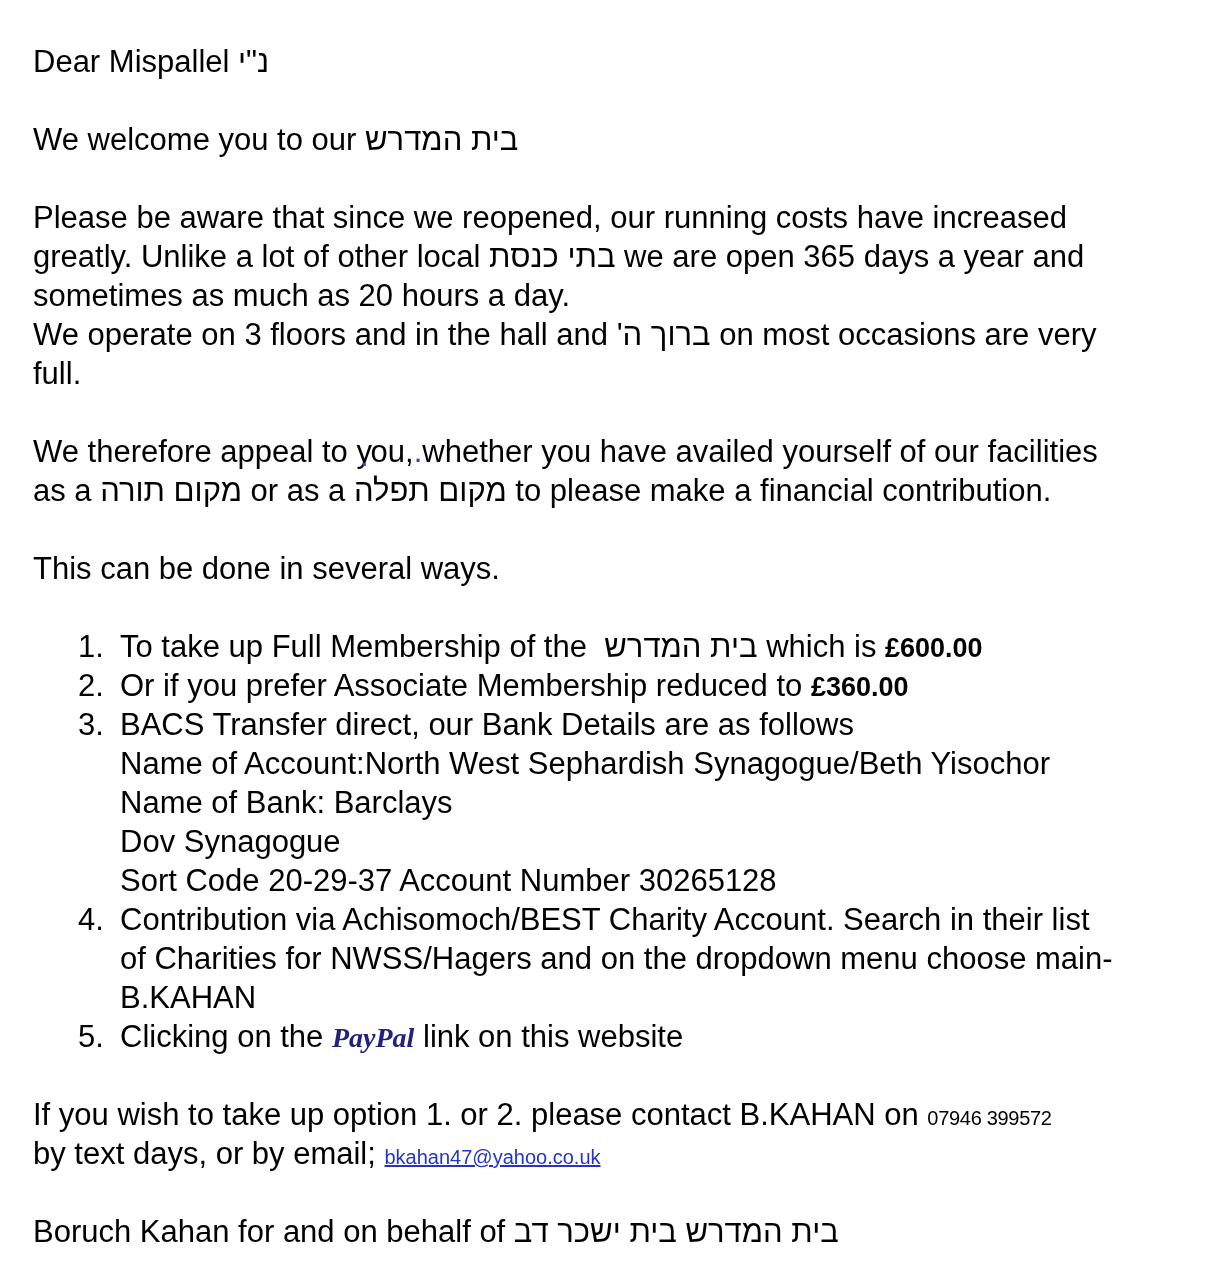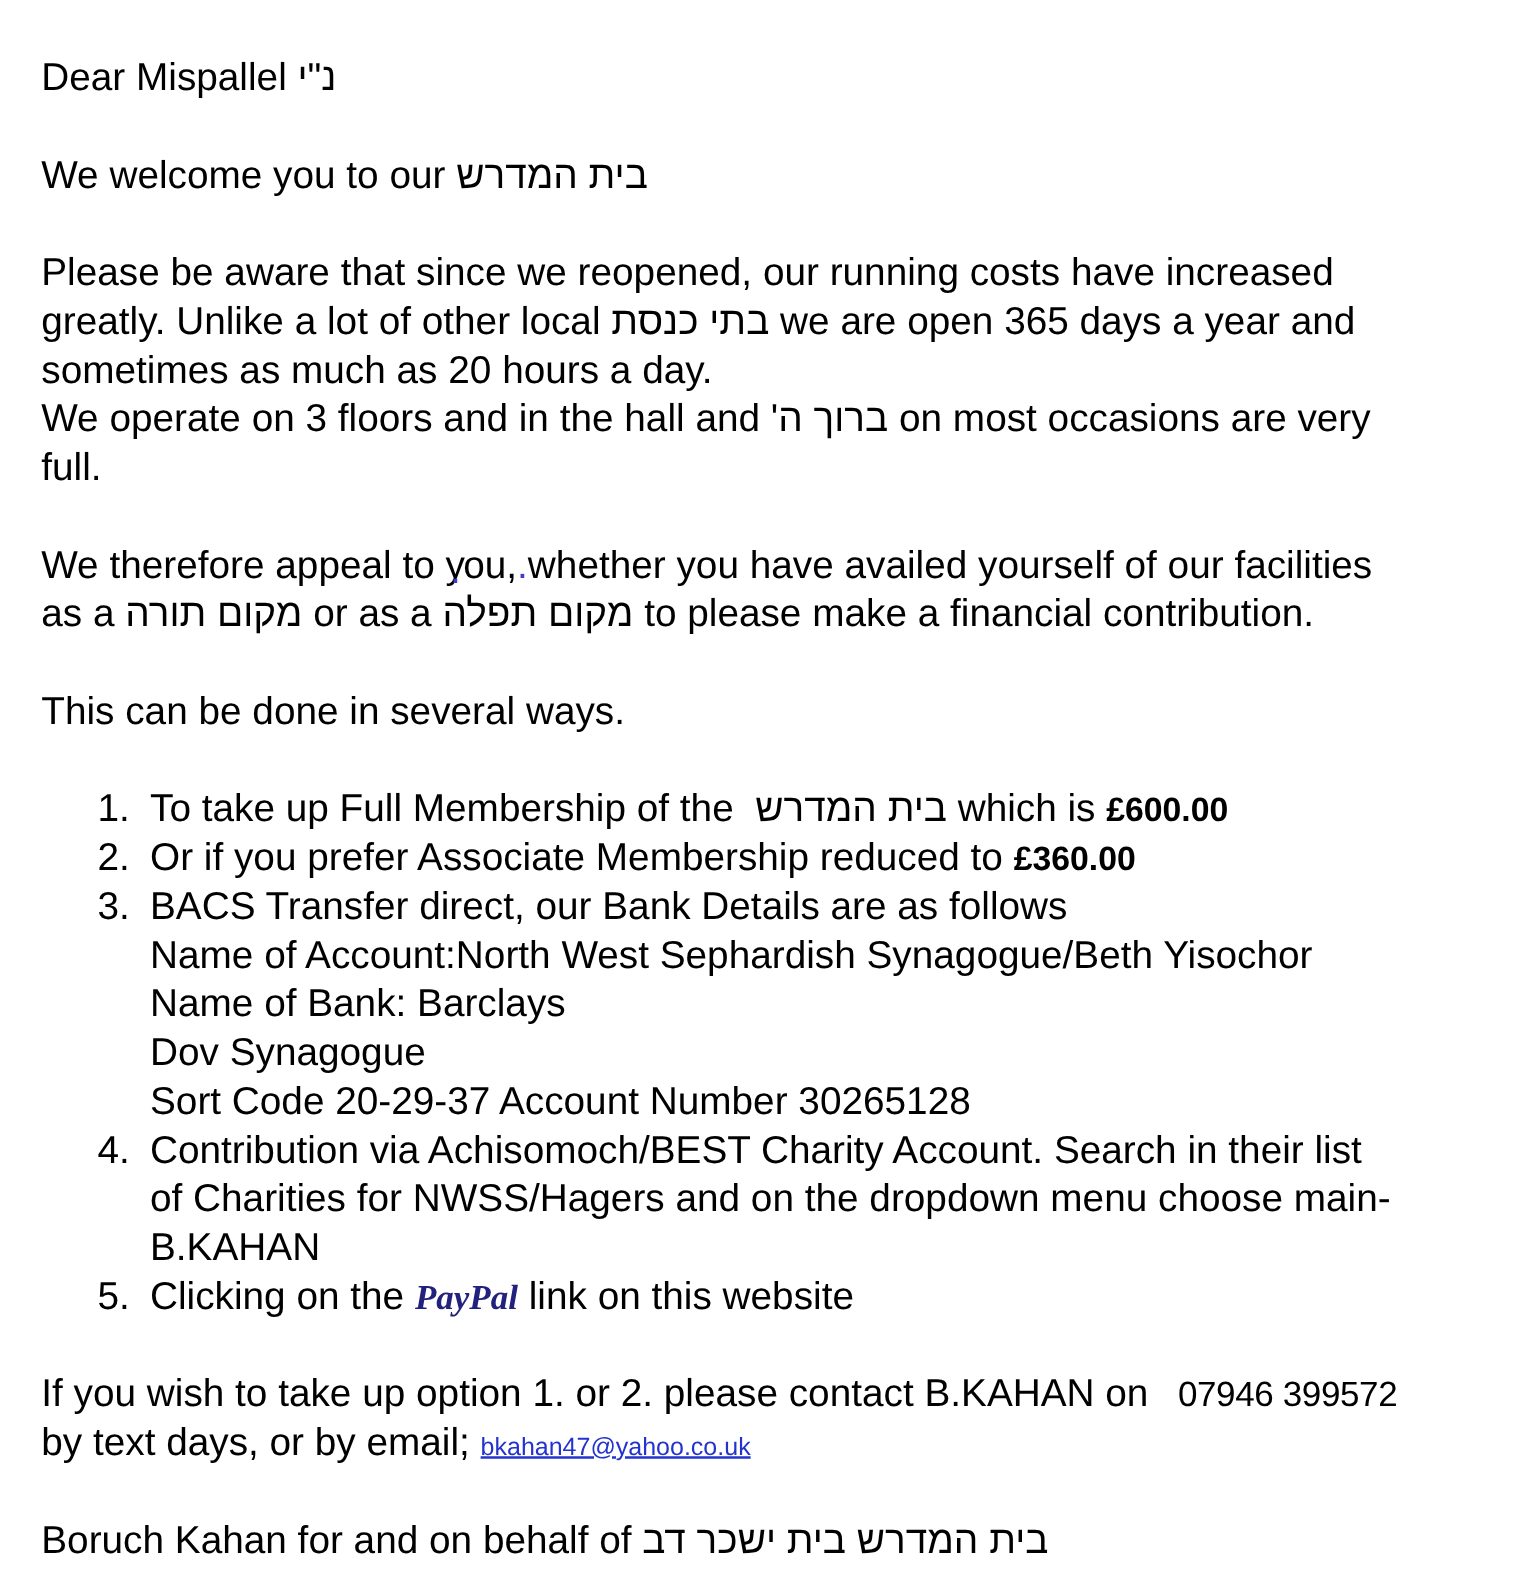--- a/index.html
+++ b/index.html
@@ -32,23 +32,22 @@
     flex: 0 0 42px;
     white-space: pre;
   }
   .li .txt { white-space: pre; }
   
   .amount {
     font-weight: bold;
     font-size: 27px;
   }
   .phone {
-    font-size: 28px;
+    font-size: 20px;
     letter-spacing: -0.3px;
-    margin-left: 15px;
   }
   .email {
     color: #2333CC;
     text-decoration: underline;
     font-size: 20px;
     cursor: pointer;
   }
   .paypal {
     color: #22227E;
     font-weight: bold;

